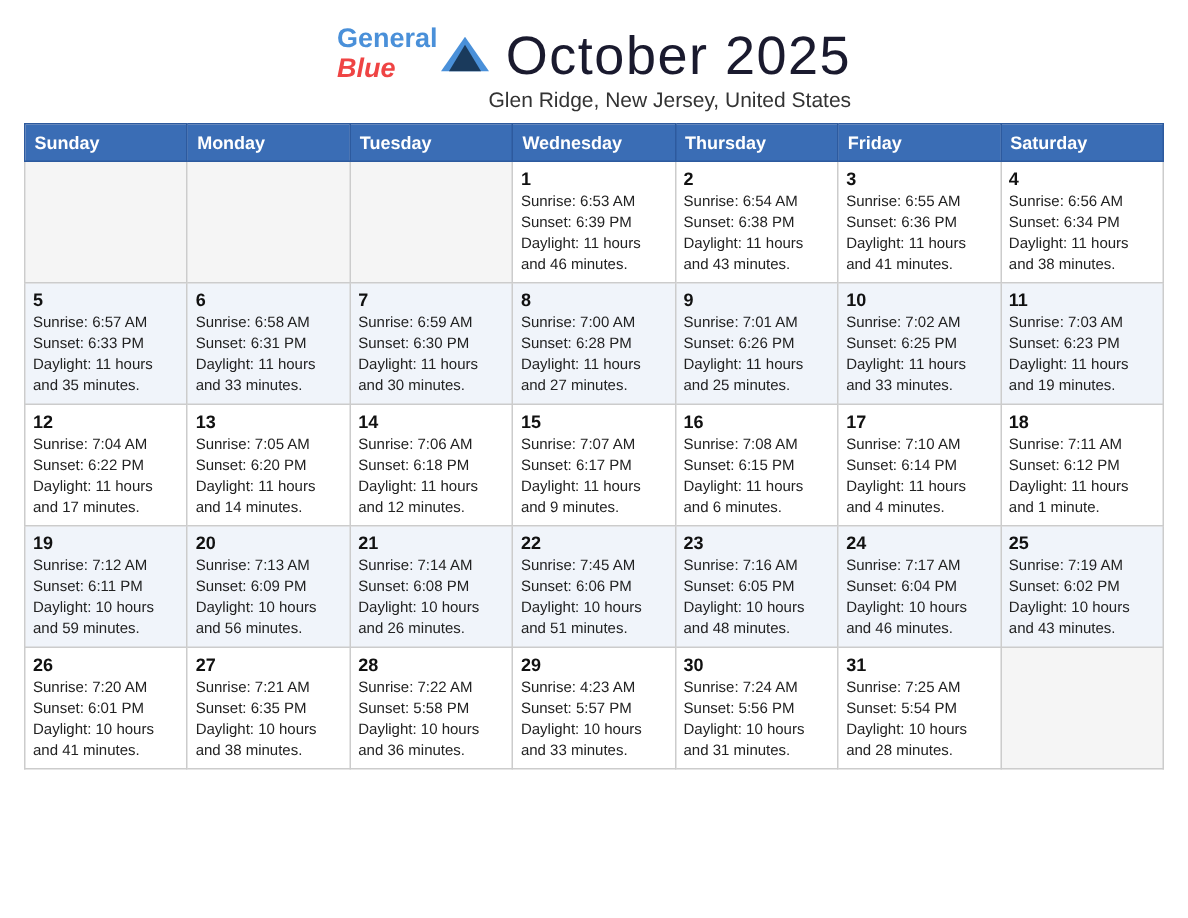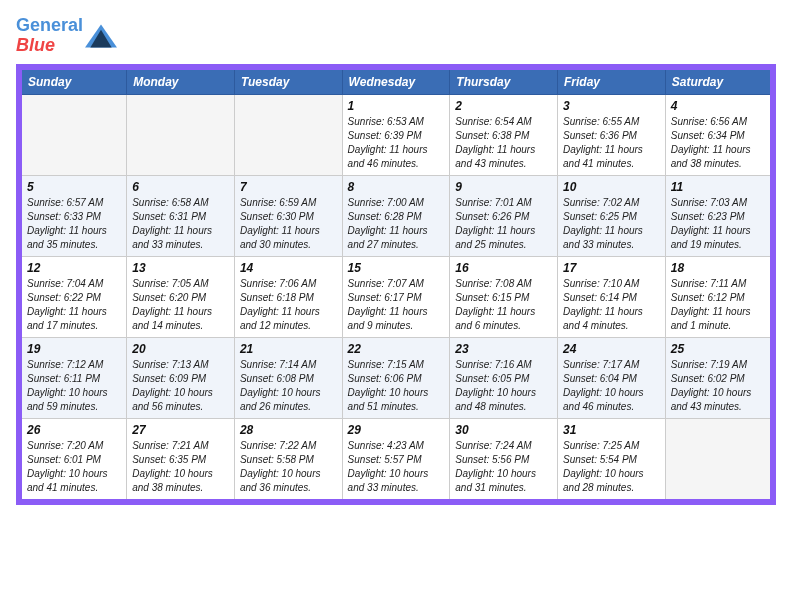--- a/index.html
+++ b/index.html
@@ -6,21 +6,21 @@
     body {
       font-family: Arial, sans-serif;
       background: #fff;
       width: 792px;
       min-height: 612px;
       padding: 16px;
     }
     .header {
       display: flex;
       align-items: flex-start;
-      justify-content: space-between;
+      justify-content: center;
       margin-bottom: 8px;
     }
     .logo {
       display: flex;
       align-items: center;
     }
     .logo-text {
       font-size: 18px;
       font-weight: bold;
       color: #1a3a5c;
@@ -43,22 +43,21 @@
       font-weight: normal;
       letter-spacing: 1px;
     }
     .subtitle {
       font-size: 14px;
       color: #333;
     }
     .calendar {
       width: 100%;
       border-collapse: collapse;
-      border: 6px solid #8b5cf6;
-      font-style: italic;
+      border: 1px solid #8b5cf6;
     }
     .calendar th {
       background: #3a6db5;
       color: #fff;
       font-size: 12px;
       font-weight: bold;
       padding: 5px 6px;
       text-align: left;
       border: 1px solid #2d5a9e;
     }
@@ -101,20 +100,24 @@
           <span>General</span><br>
           <span style="color:#ef4444;font-style:italic;">Blue</span>
         </div>
         <svg class="logo-icon" viewBox="0 0 36 30" xmlns="http://www.w3.org/2000/svg">
           <polygon points="18,2 36,28 0,28" fill="#4a90d9"></polygon>
           <polygon points="18,8 30,28 6,28" fill="#1a3a5c"></polygon>
         </svg>
       </div>
     </div>
   </div>
+  <div class="title-block">
+    <div class="month-title">October 2025</div>
+    <div class="subtitle">Glen Ridge, New Jersey, United States</div>
+  </div>
 </div>
 
 <table class="calendar">
   <thead>
     <tr>
     <th>Sunday</th>
         <th>Monday</th>
         <th>Tuesday</th>
         <th>Wednesday</th>
         <th>Thursday</th>
@@ -212,21 +215,21 @@
         <td>
           <div class="day-number">20</div>
           <div class="day-info"><span>Sunrise: 7:13 AM</span><br><span>Sunset: 6:09 PM</span><br><span>Daylight: 10 hours</span><br><span>and 56 minutes.</span></div>
         </td>
         <td>
           <div class="day-number">21</div>
           <div class="day-info"><span>Sunrise: 7:14 AM</span><br><span>Sunset: 6:08 PM</span><br><span>Daylight: 10 hours</span><br><span>and 26 minutes.</span></div>
         </td>
         <td>
           <div class="day-number">22</div>
-          <div class="day-info"><span>Sunrise: 7:15 AM</span><br><span>Sunset: 6:06 PM</span><br><span>Daylight: 10 hours</span><br><span>and 51 minutes.</span></div>
+          <div class="day-info"><span>Sunrise: 7:45 AM</span><br><span>Sunset: 6:06 PM</span><br><span>Daylight: 10 hours</span><br><span>and 51 minutes.</span></div>
         </td>
         <td>
           <div class="day-number">23</div>
           <div class="day-info"><span>Sunrise: 7:16 AM</span><br><span>Sunset: 6:05 PM</span><br><span>Daylight: 10 hours</span><br><span>and 48 minutes.</span></div>
         </td>
         <td>
           <div class="day-number">24</div>
           <div class="day-info"><span>Sunrise: 7:17 AM</span><br><span>Sunset: 6:04 PM</span><br><span>Daylight: 10 hours</span><br><span>and 46 minutes.</span></div>
         </td>
         <td>

